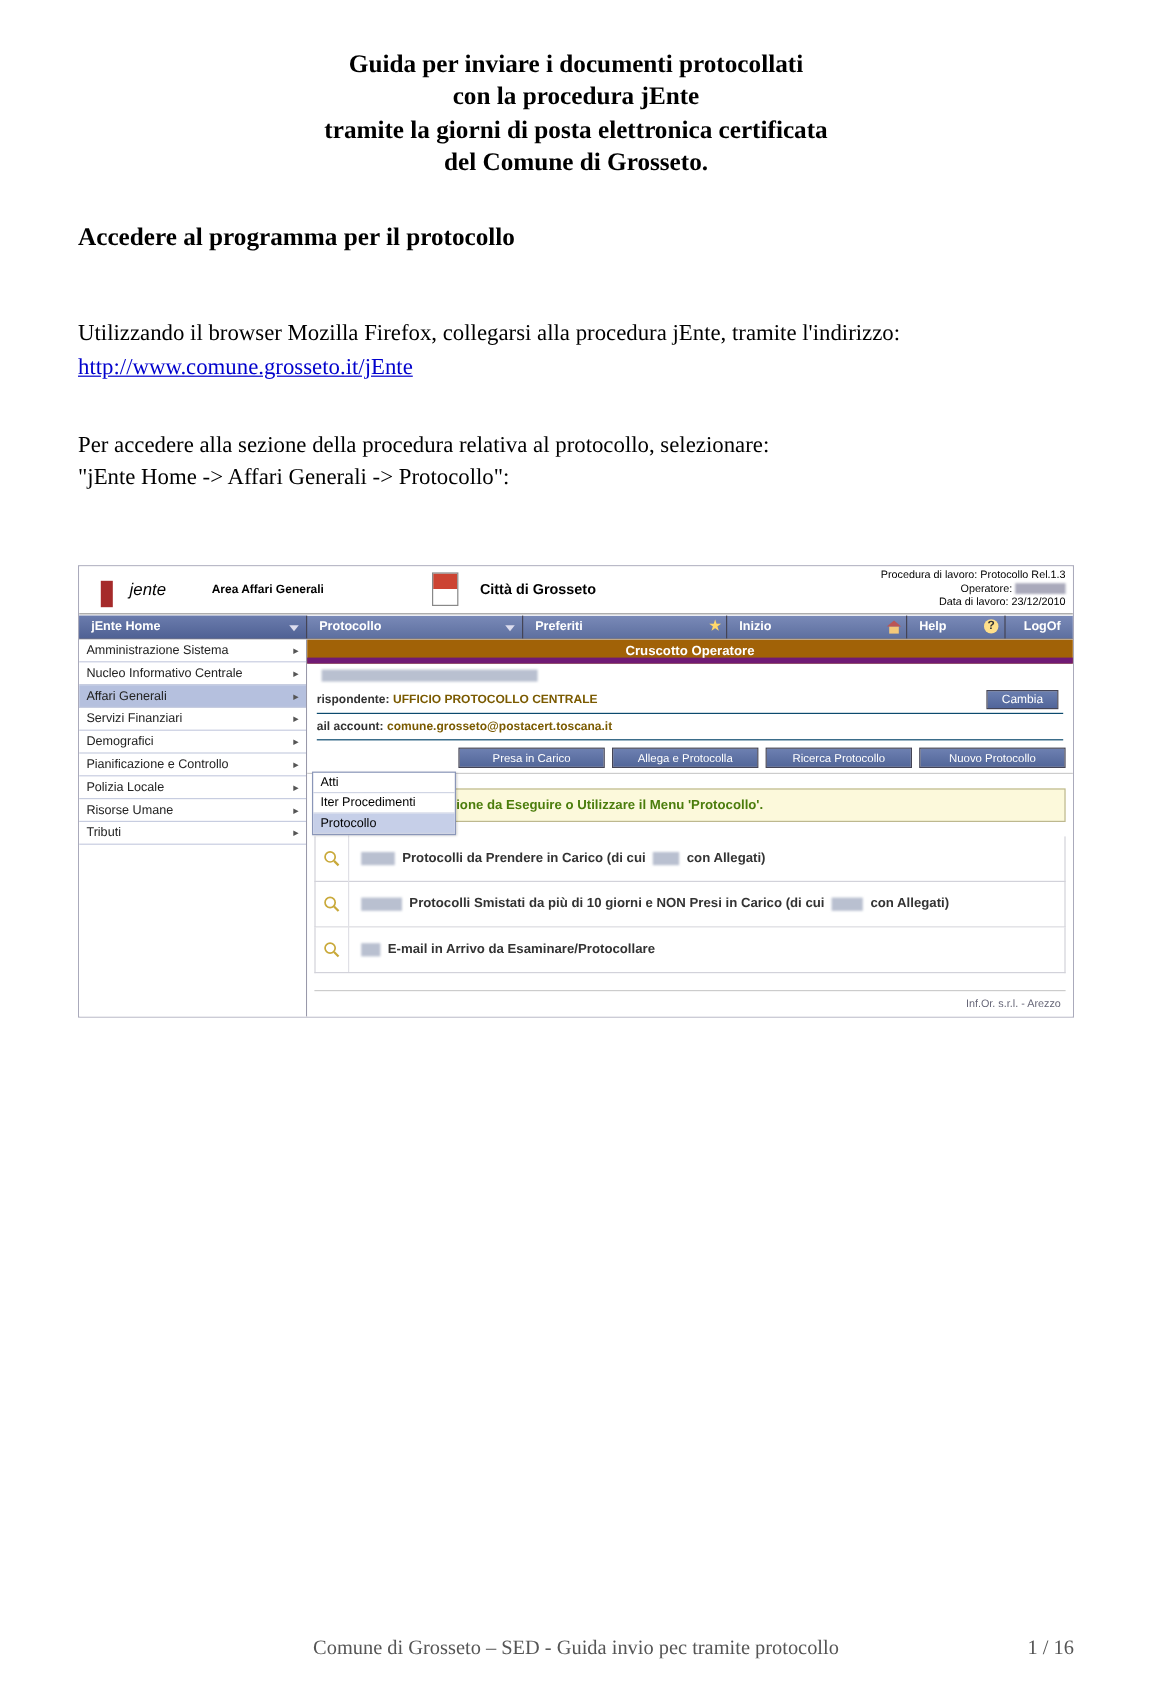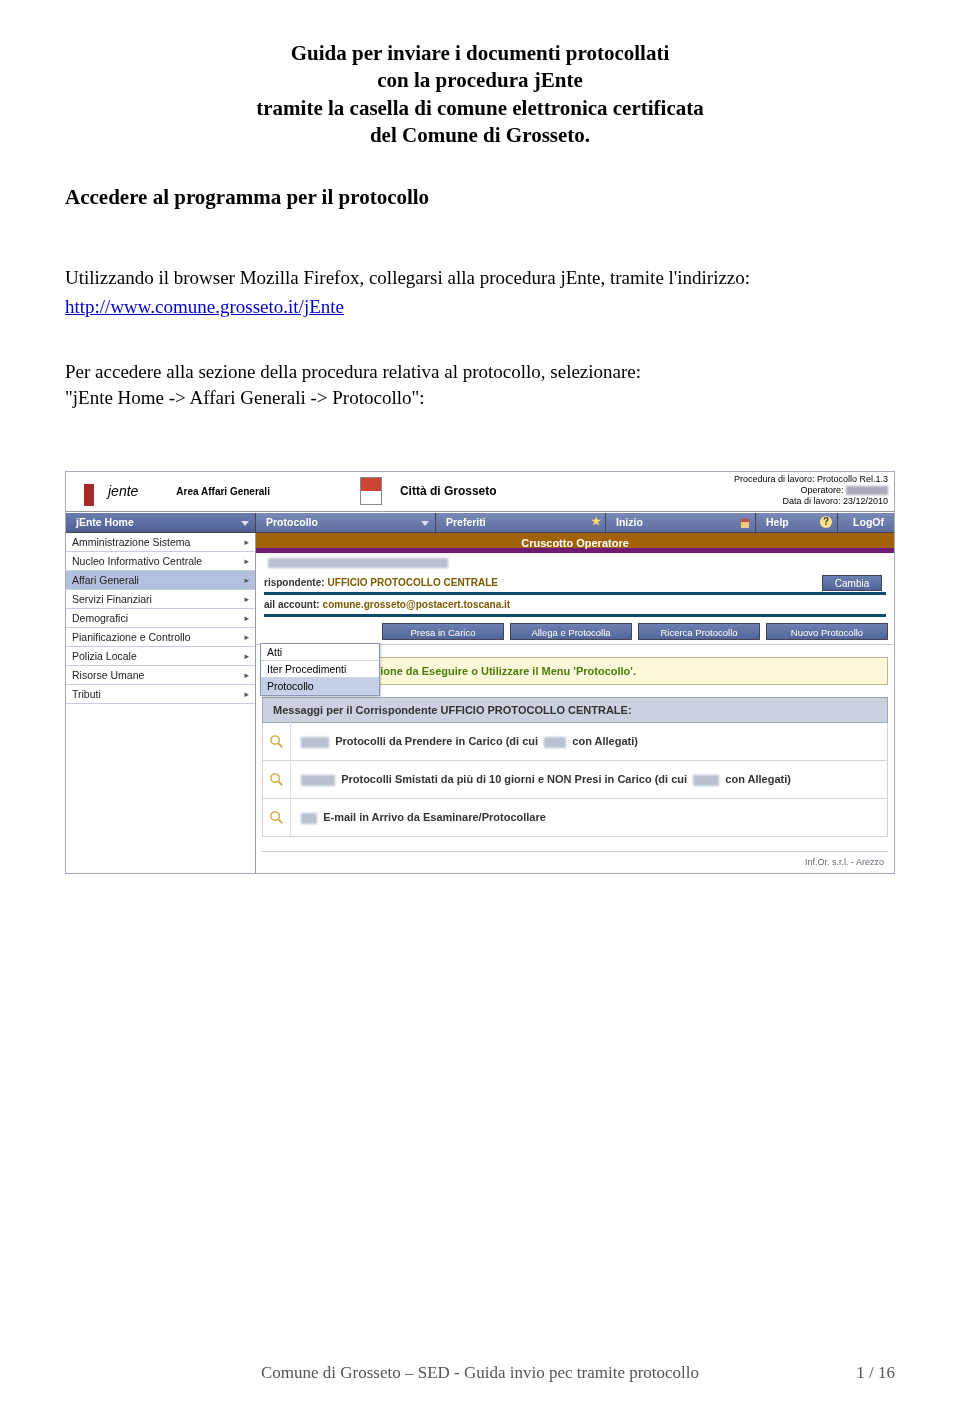--- a/index.html
+++ b/index.html
@@ -162,21 +162,21 @@
     font-weight: bold;
     height: 20px; line-height: 20px;
     font-size: 11px;
     border-bottom: 5px solid #701a75;
   }
   .info-lines {
     padding: 0 8px;
     color: #333;
     font-size: 10px;
   }
-  .info-lines .line { height: 22px; border-bottom: 3px solid #0c4a6e; display: flex; align-items: center; position: relative; }
+  .info-lines .line { height: 22px; border-bottom: 1px solid #0c4a6e; display: flex; align-items: center; position: relative; }
   .info-lines .blur2 { display:inline-block; width:60px; height:10px; background:#b9c0d0; filter:blur(1px); margin-left:4px; }
   .info-lines .label { font-weight: bold; margin-right: 3px; }
   .cambia {
     position: absolute; right: 4px; top: 2px;
     background: linear-gradient(#6b7fb0,#51659a);
     color: #fff; font-size: 10px;
     width: 60px; height: 16px; line-height: 16px; text-align: center;
     border: 1px solid #445;
   }
   .btnrow {
@@ -249,21 +249,21 @@
   .page-footer .pn { position: absolute; right: 65px; top: 0; }
 </style>
 </head>
 <body>
 
 <div class="page">
 
   <div class="title">
     <span>Guida per inviare i documenti protocollati</span><br>
     <span>con la procedura jEnte</span><br>
-    <span>tramite la casella di comune elettronica certificata</span><br>
+    <span>tramite la giorni di posta elettronica certificata</span><br>
     <span>del Comune di Grosseto.</span>
   </div>
 
   <div class="section-h">Accedere al programma per il protocollo</div>
 
   <div class="body-text">
     <span>Utilizzando il browser Mozilla Firefox, collegarsi alla procedura jEnte, tramite l'indirizzo:</span>
   </div>
   <div class="body-text">
     <a class="link" href="#">http://www.comune.grosseto.it/jEnte</a>
@@ -377,21 +377,20 @@
 
         <div class="btnrow">
           <div class="b">Presa in Carico</div>
           <div class="b">Allega e Protocolla</div>
           <div class="b">Ricerca Protocollo</div>
           <div class="b">Nuovo Protocollo</div>
         </div>
 
         <div class="yellow-bar">Selezionare l'Operazione da Eseguire o Utilizzare il Menu 'Protocollo'.</div>
 
-        <div class="msg-head">Messaggi per il Corrispondente UFFICIO PROTOCOLLO CENTRALE:</div>
 
         <div class="msg-row">
           <div class="mag">
             <svg viewBox="0 0 16 16">
                 <circle cx="6.5" cy="6.5" r="4.5" fill="none" stroke="#c9a93a" stroke-width="1.5"></circle>
                 <line x1="10" y1="10" x2="14" y2="14" stroke="#c9a93a" stroke-width="2"></line>
               </svg>
           </div>
           <div class="txt">
             <span class="blur3" style="width:28px;"></span>

